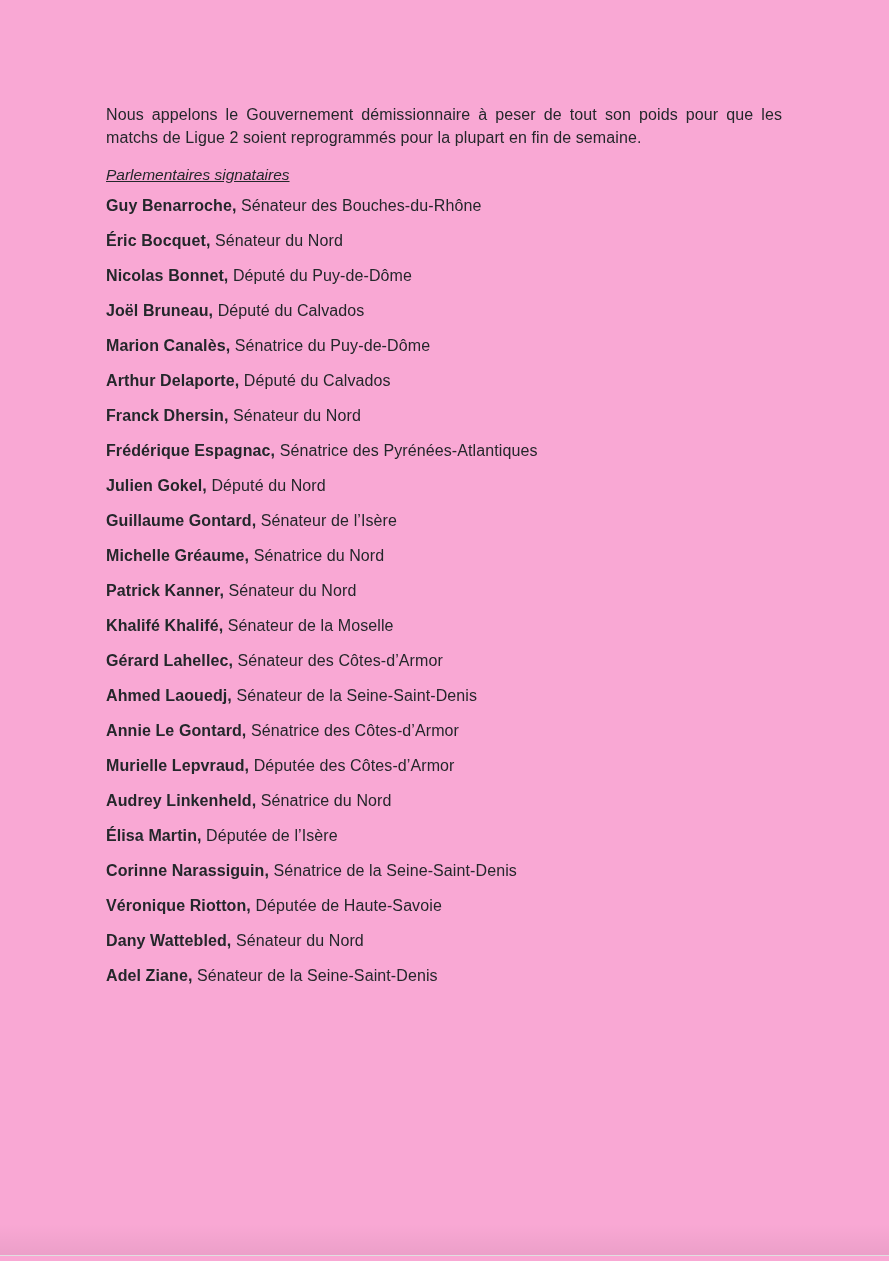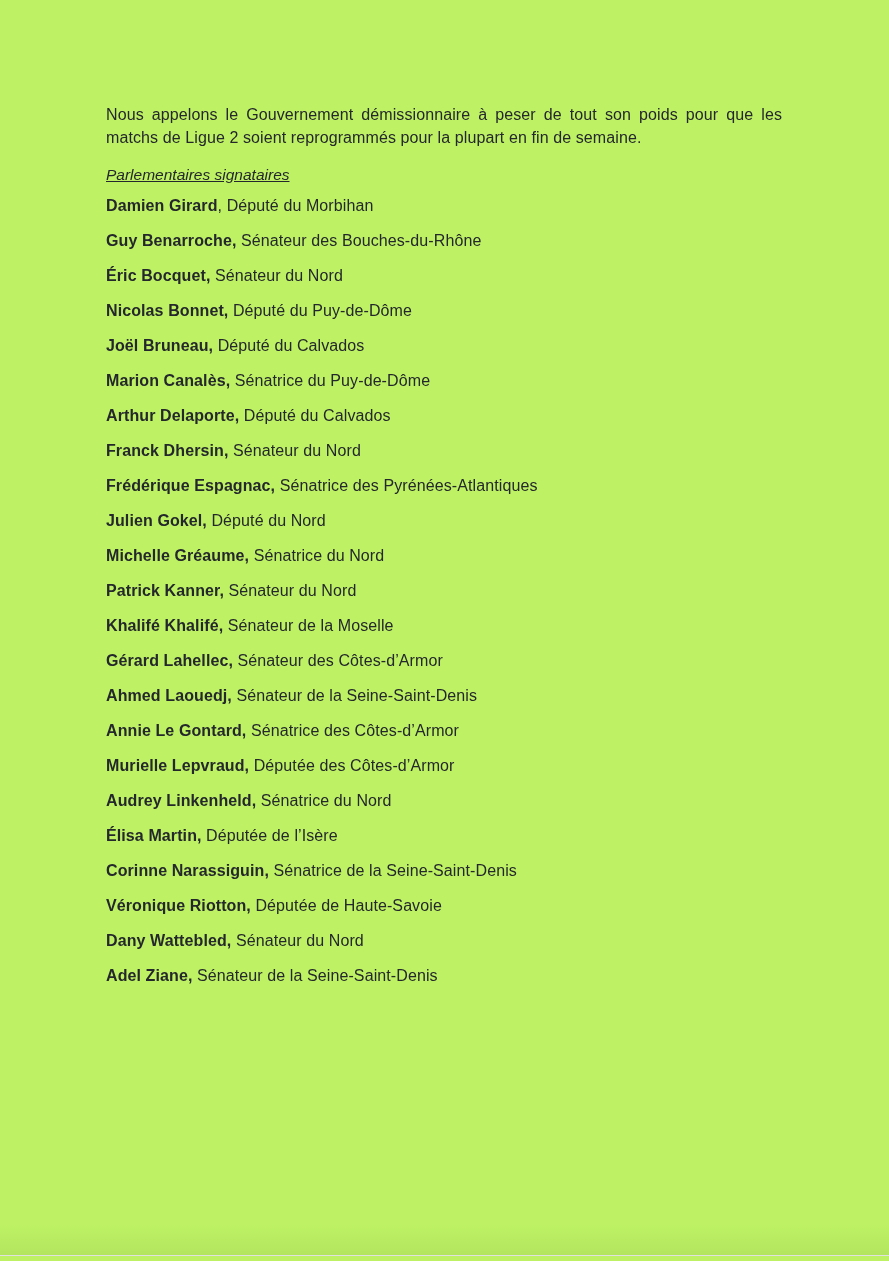--- a/index.html
+++ b/index.html
@@ -11,21 +11,21 @@
     position: relative;
     width: 889px;
     height: 1261px;
     overflow: hidden;
     font-family: "Liberation Sans", "DejaVu Sans", sans-serif;
     color: #24272b;
   }
   .page {
     position: absolute;
     inset: 0;
-    background: #bef264;
+    background: #f9a8d4;
   }
   .content {
     position: absolute;
     left: 106px;
     top: 103px;
     width: 676px;
   }
   .para {
     margin: 0 0 14px 0;
     font-size: 16px;
@@ -61,40 +61,40 @@
   }
 </style>
 </head>
 <body>
 
 <div class="page">
   <div class="content">
     <p class="para">Nous appelons le Gouvernement démissionnaire à peser de tout son poids pour que les matchs de Ligue 2 soient reprogrammés pour la plupart en fin de semaine.</p>
     <p class="heading-italic">Parlementaires signataires</p>
     <div id="signatories">
-  <p class="sig"><strong class="sig-name">Damien Girard</strong><span class="sig-role">, Député du Morbihan</span></p>
 
   <p class="sig"><strong class="sig-name">Guy Benarroche,</strong><span class="sig-role"> Sénateur des Bouches-du-Rhône</span></p>
 
   <p class="sig"><strong class="sig-name">Éric Bocquet,</strong><span class="sig-role"> Sénateur du Nord</span></p>
 
   <p class="sig"><strong class="sig-name">Nicolas Bonnet,</strong><span class="sig-role"> Député du Puy-de-Dôme</span></p>
 
   <p class="sig"><strong class="sig-name">Joël Bruneau,</strong><span class="sig-role"> Député du Calvados</span></p>
 
   <p class="sig"><strong class="sig-name">Marion Canalès,</strong><span class="sig-role"> Sénatrice du Puy-de-Dôme</span></p>
 
   <p class="sig"><strong class="sig-name">Arthur Delaporte,</strong><span class="sig-role"> Député du Calvados</span></p>
 
   <p class="sig"><strong class="sig-name">Franck Dhersin,</strong><span class="sig-role"> Sénateur du Nord</span></p>
 
   <p class="sig"><strong class="sig-name">Frédérique Espagnac,</strong><span class="sig-role"> Sénatrice des Pyrénées-Atlantiques</span></p>
 
   <p class="sig"><strong class="sig-name">Julien Gokel,</strong><span class="sig-role"> Député du Nord</span></p>
 
+  <p class="sig"><strong class="sig-name">Guillaume Gontard,</strong><span class="sig-role"> Sénateur de l’Isère</span></p>
 
   <p class="sig"><strong class="sig-name">Michelle Gréaume,</strong><span class="sig-role"> Sénatrice du Nord</span></p>
 
 
   <p class="sig"><strong class="sig-name">Patrick Kanner,</strong><span class="sig-role"> Sénateur du Nord</span></p>
 
   <p class="sig"><strong class="sig-name">Khalifé Khalifé,</strong><span class="sig-role"> Sénateur de la Moselle</span></p>
 
   <p class="sig"><strong class="sig-name">Gérard Lahellec,</strong><span class="sig-role"> Sénateur des Côtes-d’Armor</span></p>
 

